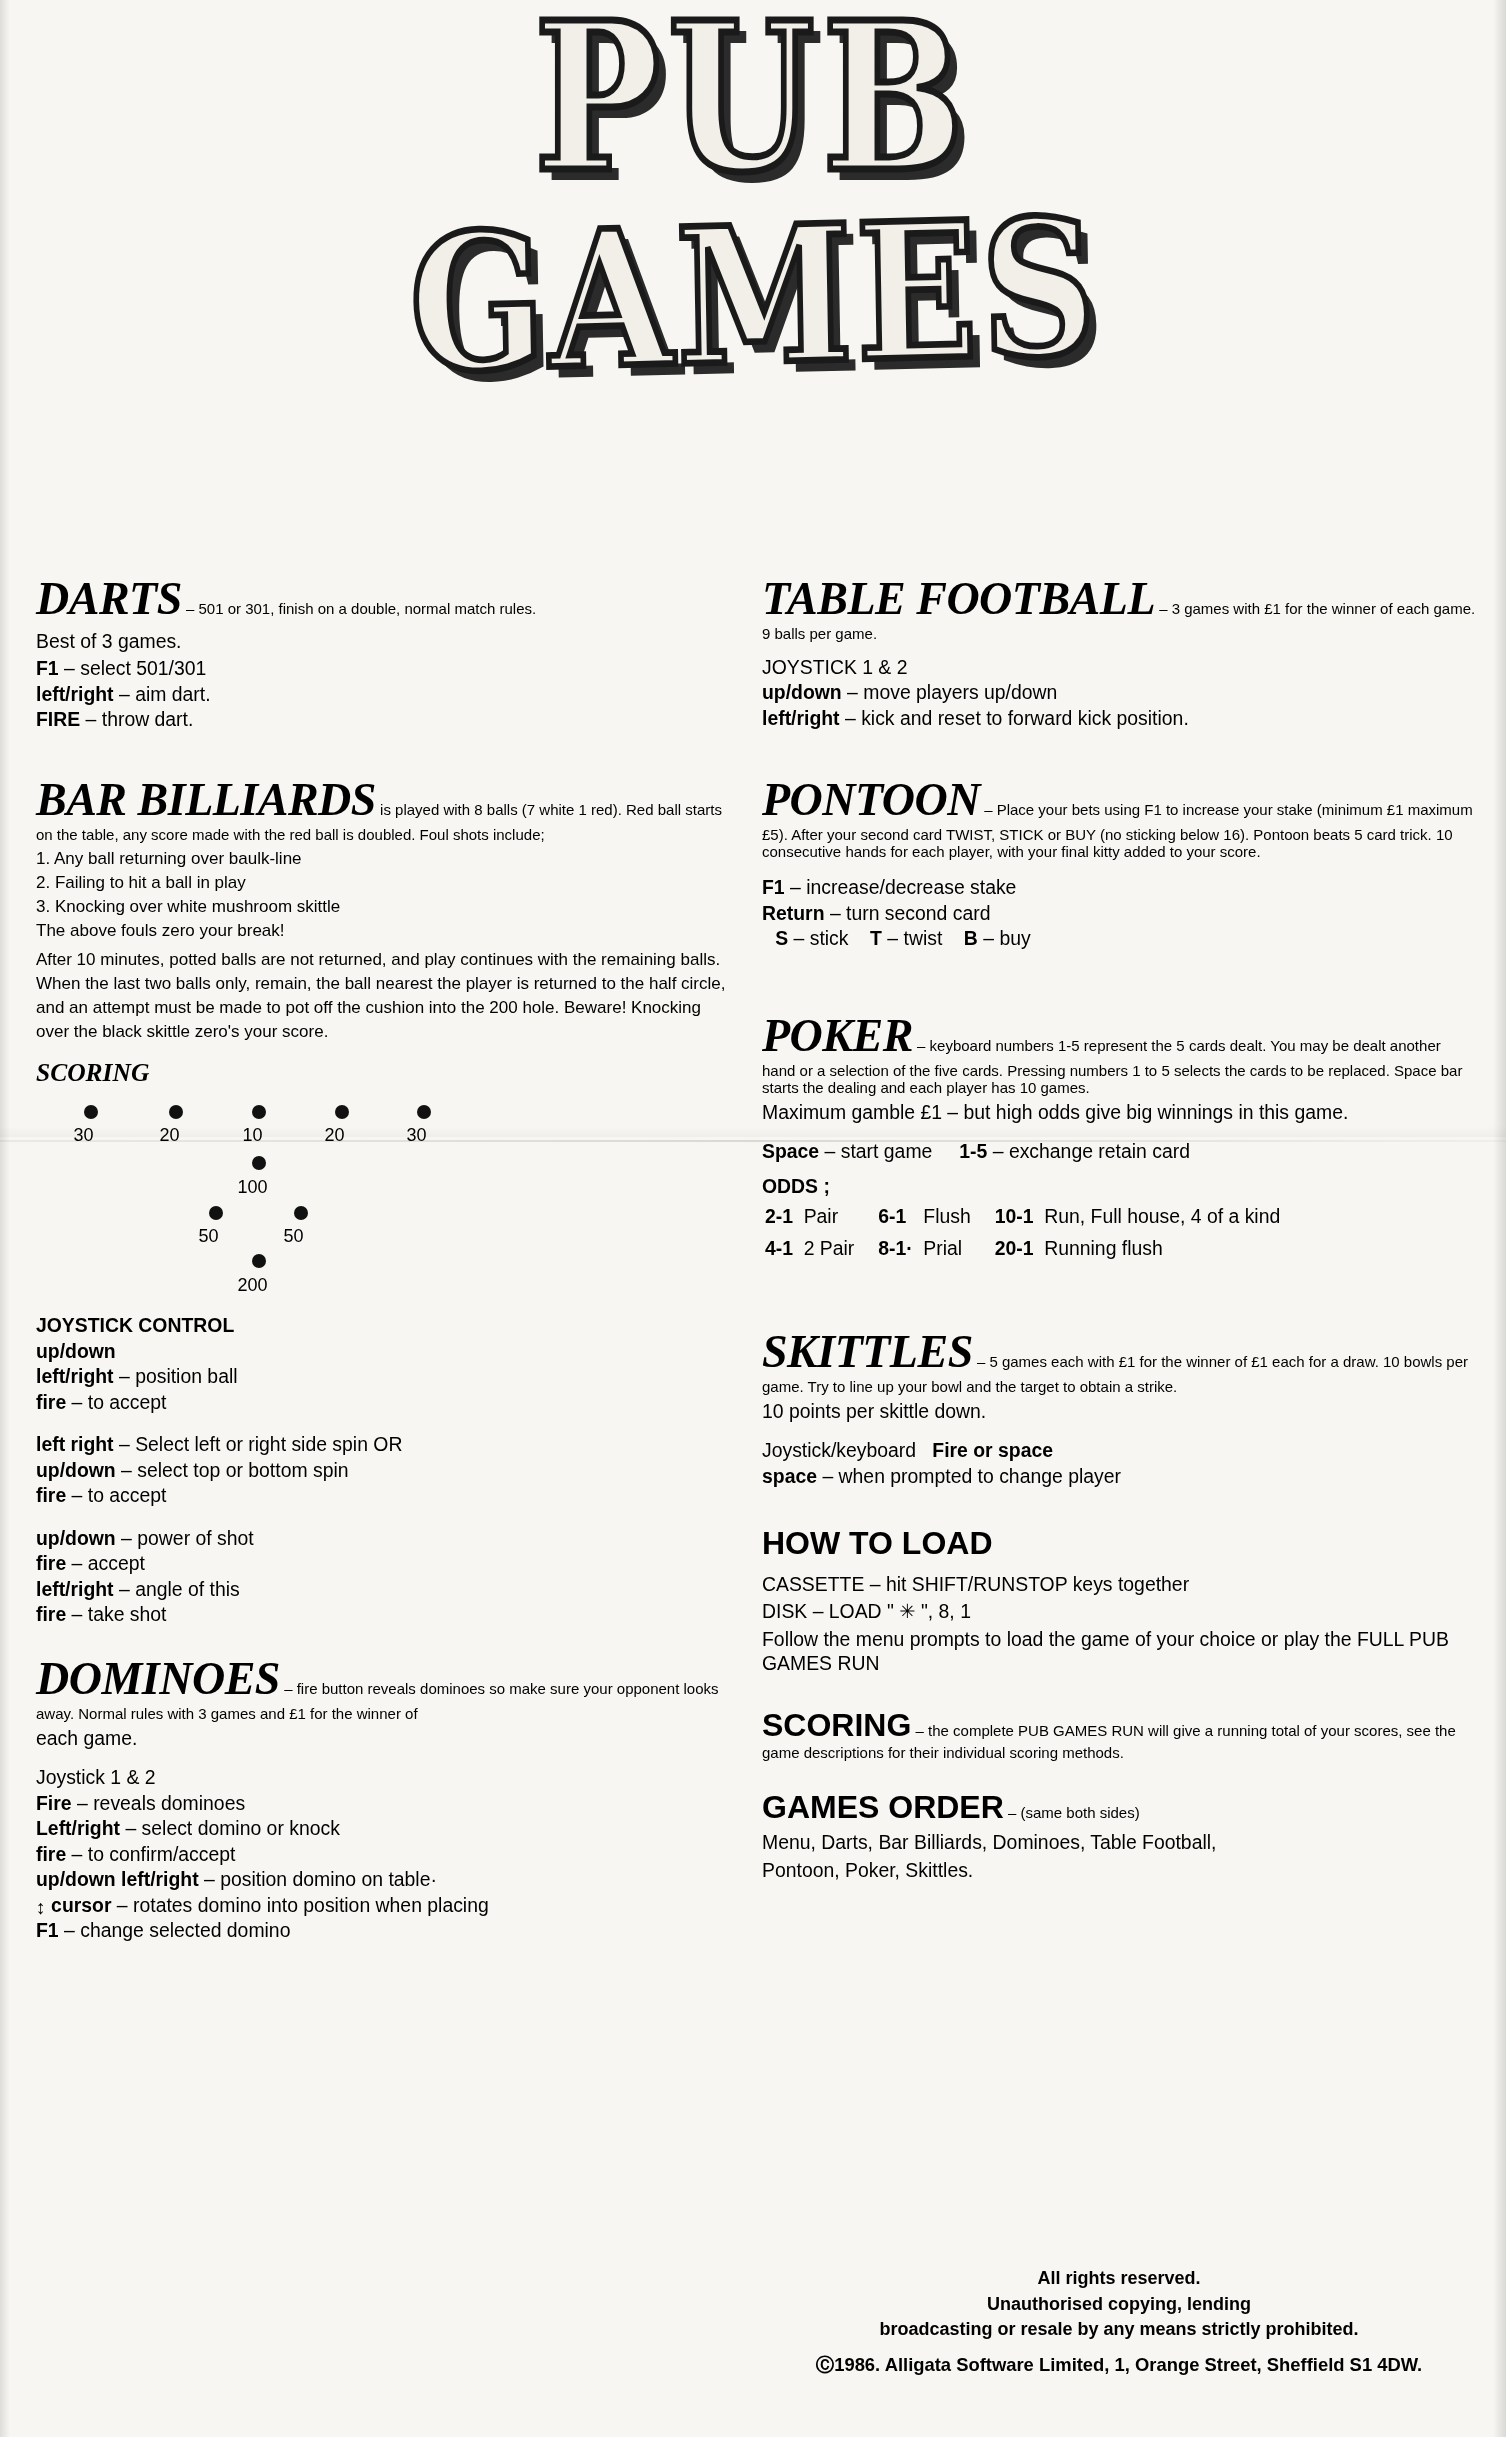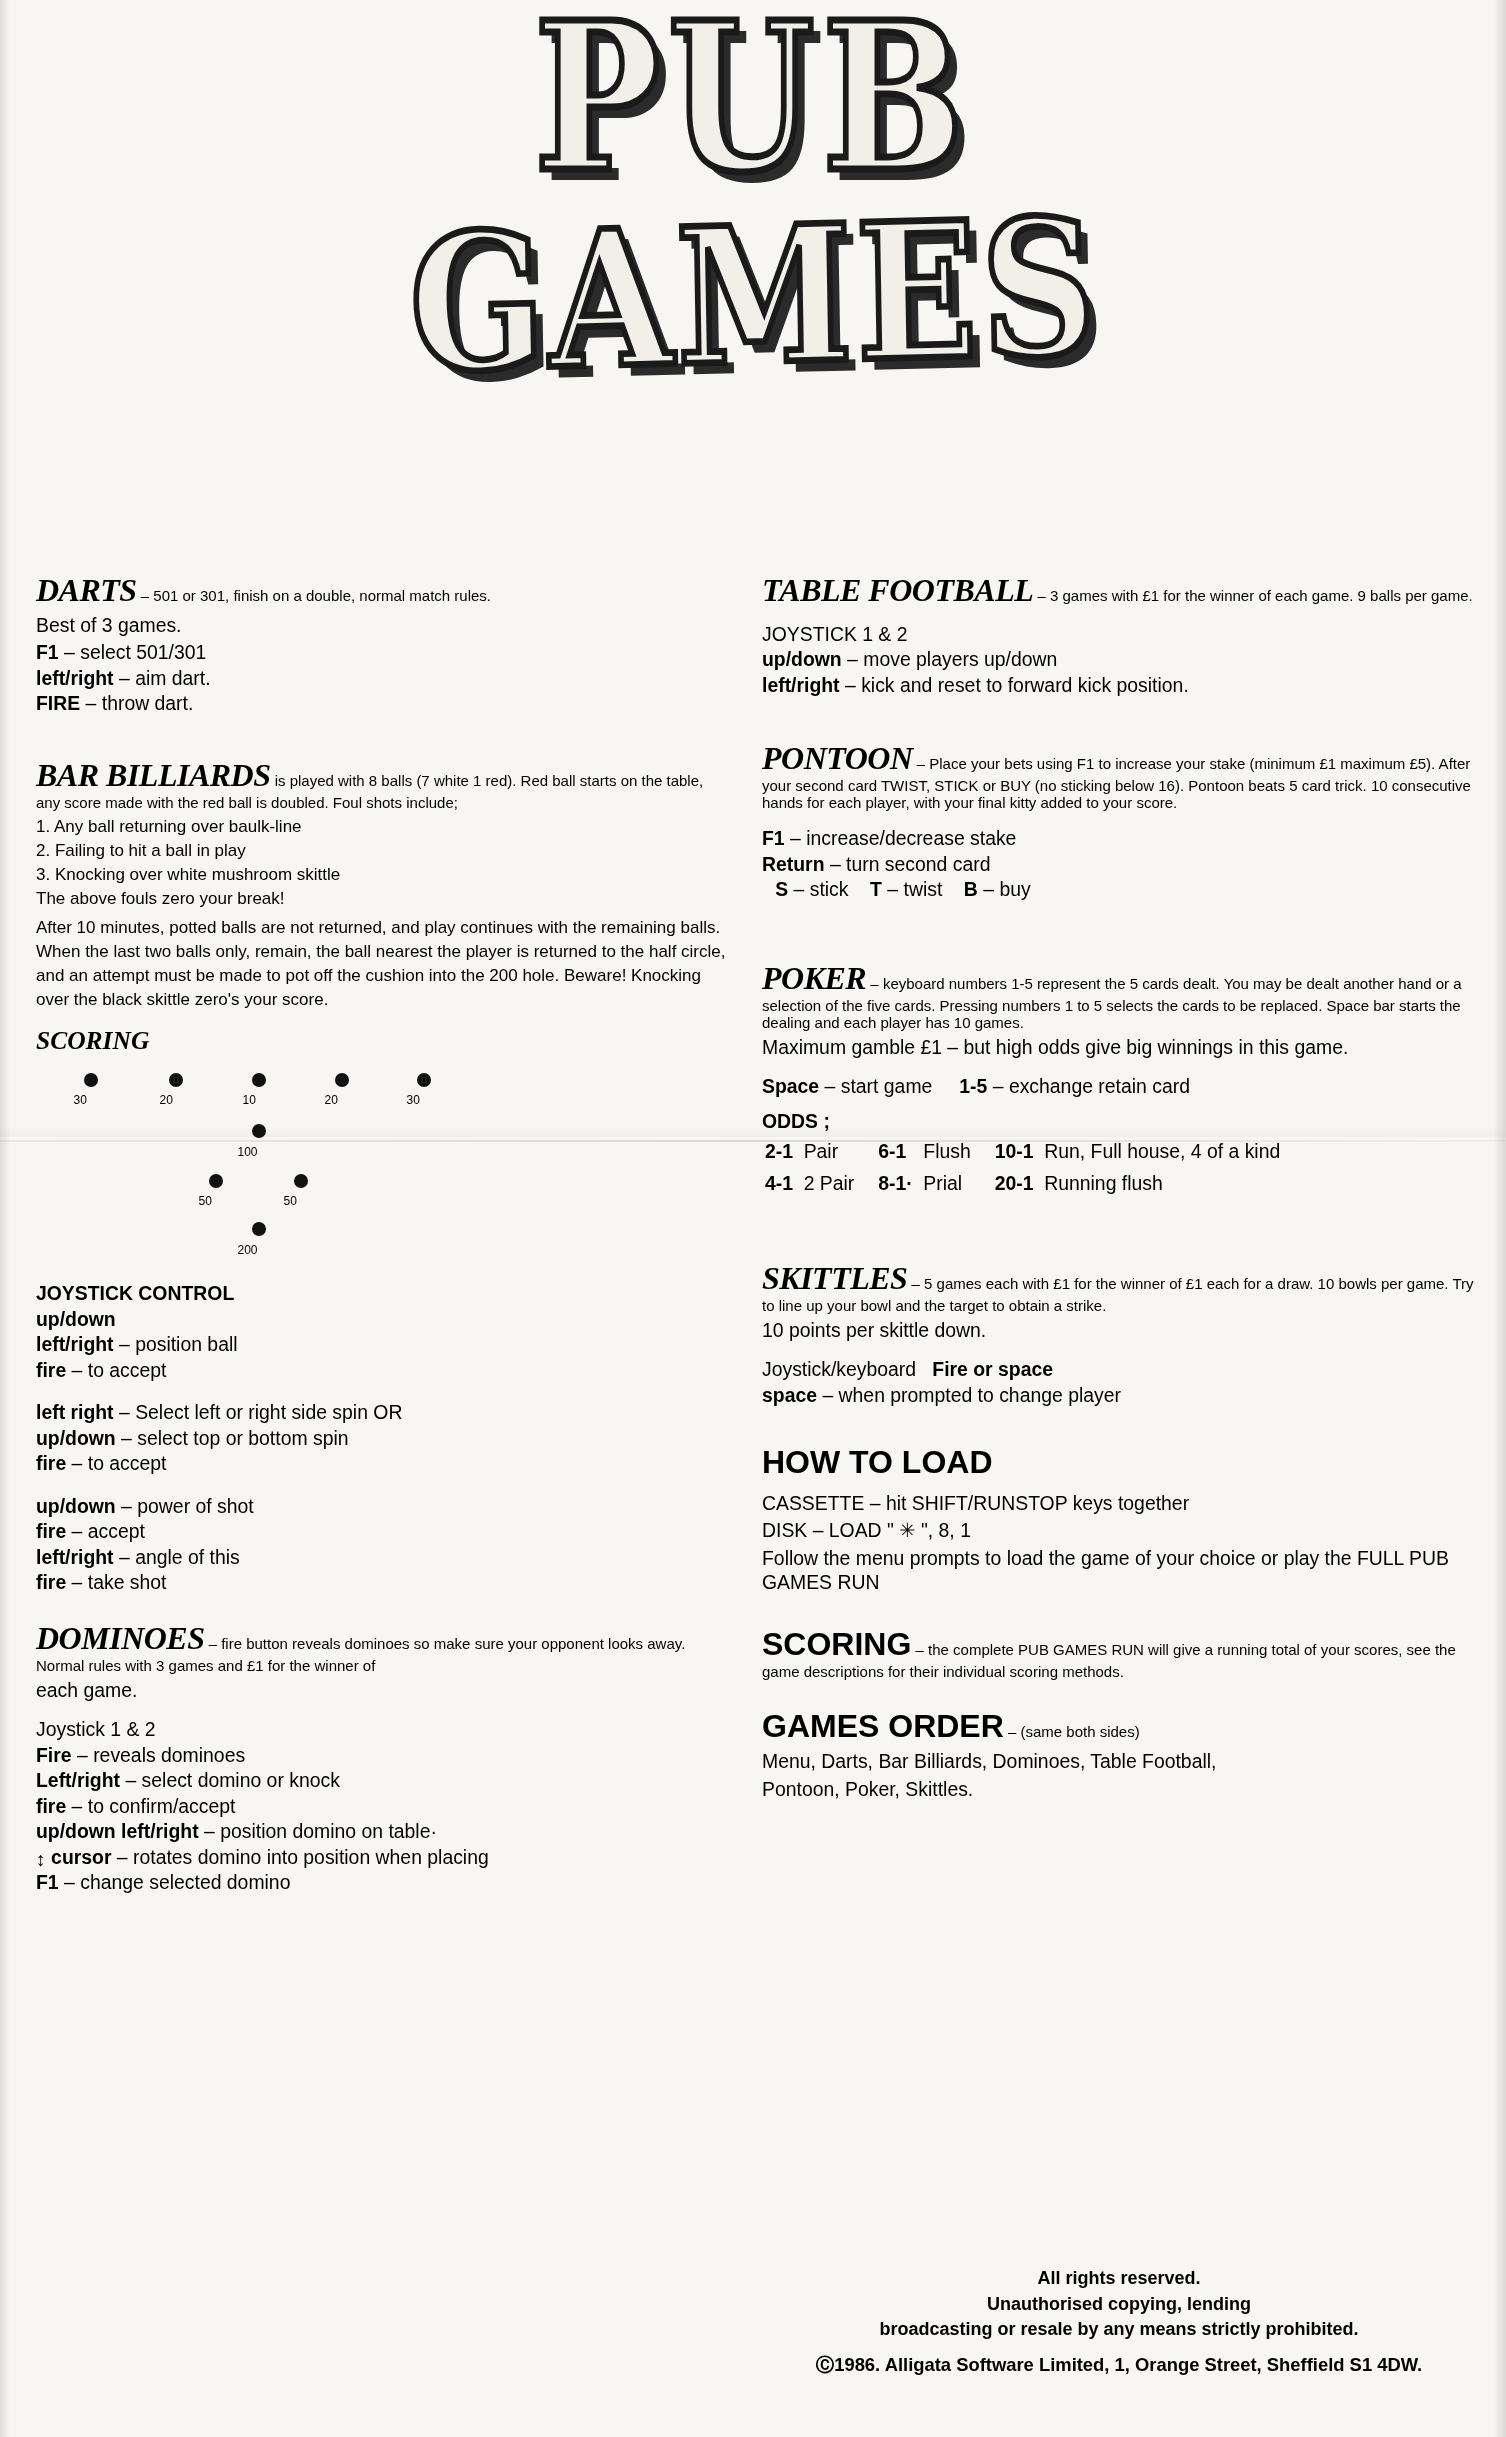--- a/index.html
+++ b/index.html
@@ -66,21 +66,21 @@
     position:absolute;
     top:568px;
   }
   .col.left{left:36px;width:691px;}
   .col.right{left:762px;width:714px;}
 
   h2.game{
     font-family:"Liberation Serif", serif;
     font-style:italic;
     font-weight:700;
-    font-size:32px;
+    font-size:46px;
     margin:0;
     display:inline;
     letter-spacing:-0.5px;
   }
   h2.upright{
     font-family:"Liberation Sans", sans-serif;
     font-style:normal;
     font-weight:700;
     font-size:32px;
     letter-spacing:0px;
@@ -94,21 +94,21 @@
   .list{font-size:17px;line-height:24px;margin:0;}
 
   
   .scoring-head{
     font-family:"Liberation Serif", serif;
     font-style:italic;font-weight:700;font-size:25.5px;
     margin:13.2px 0 7.6px 0;
   }
   .board{position:relative;height:218px;width:653px;margin-left:9.5px;}
   .dot{position:absolute;width:14px;height:14px;border-radius:50%;background:#111;}
-  .dlab{position:absolute;font-size:12px;font-weight:400;}
+  .dlab{position:absolute;font-size:18px;font-weight:400;}
 
   .odds-table{font-size:19.4px;line-height:28px;}
   .odds-table td{padding-right:21px;vertical-align:top;font-size:19.4px;}
   .odds-table .od{font-weight:700;padding-right:7.6px;}
 
   .footer{
     position:absolute;left:762px;top:2266px;width:714px;
     text-align:center;font-size:18px;line-height:25.5px;font-weight:700;
   }
   .copyline{font-size:18.4px;font-weight:700;margin-top:9.5px;}

